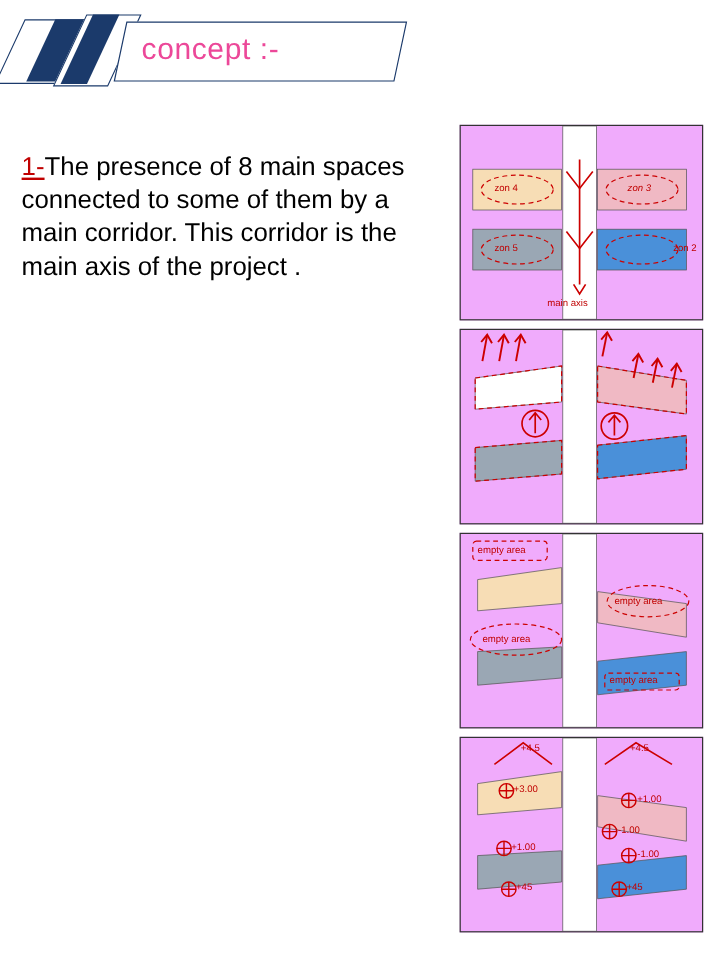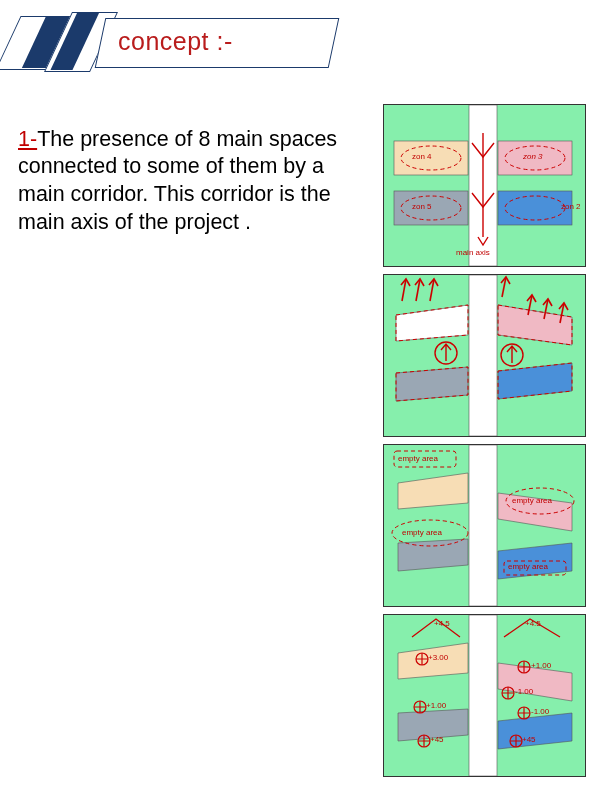--- a/index.html
+++ b/index.html
@@ -41,21 +41,21 @@
     background: #ffffff;
     border: 1px solid #1b3a6b;
     transform: skewX(-12deg);
   }
   .title-text {
     position: absolute;
     left: 118px;
     top: 27px;
     width: 220px;
     font-size: 25px;
-    color: #b91c1c;
+    color: #ec4899;
     letter-spacing: 0.5px;
     white-space: nowrap;
   }
 
   
   .text-col {
     position: absolute;
     left: 18px;
     top: 104px;
     width: 350px;
@@ -75,21 +75,21 @@
   .diagrams {
     position: absolute;
     left: 383px;
     top: 104px;
     width: 203px;
   }
   .panel {
     position: relative;
     width: 201px;
     height: 161px;
-    background: #86efac;
+    background: #f0abfc;
     border: 1px solid #333333;
     margin-bottom: 7px;
     overflow: hidden;
   }
   .panel svg { display: block; }
 
   .cap {
     position: absolute;
     font-size: 8px;
     color: #c00000;

